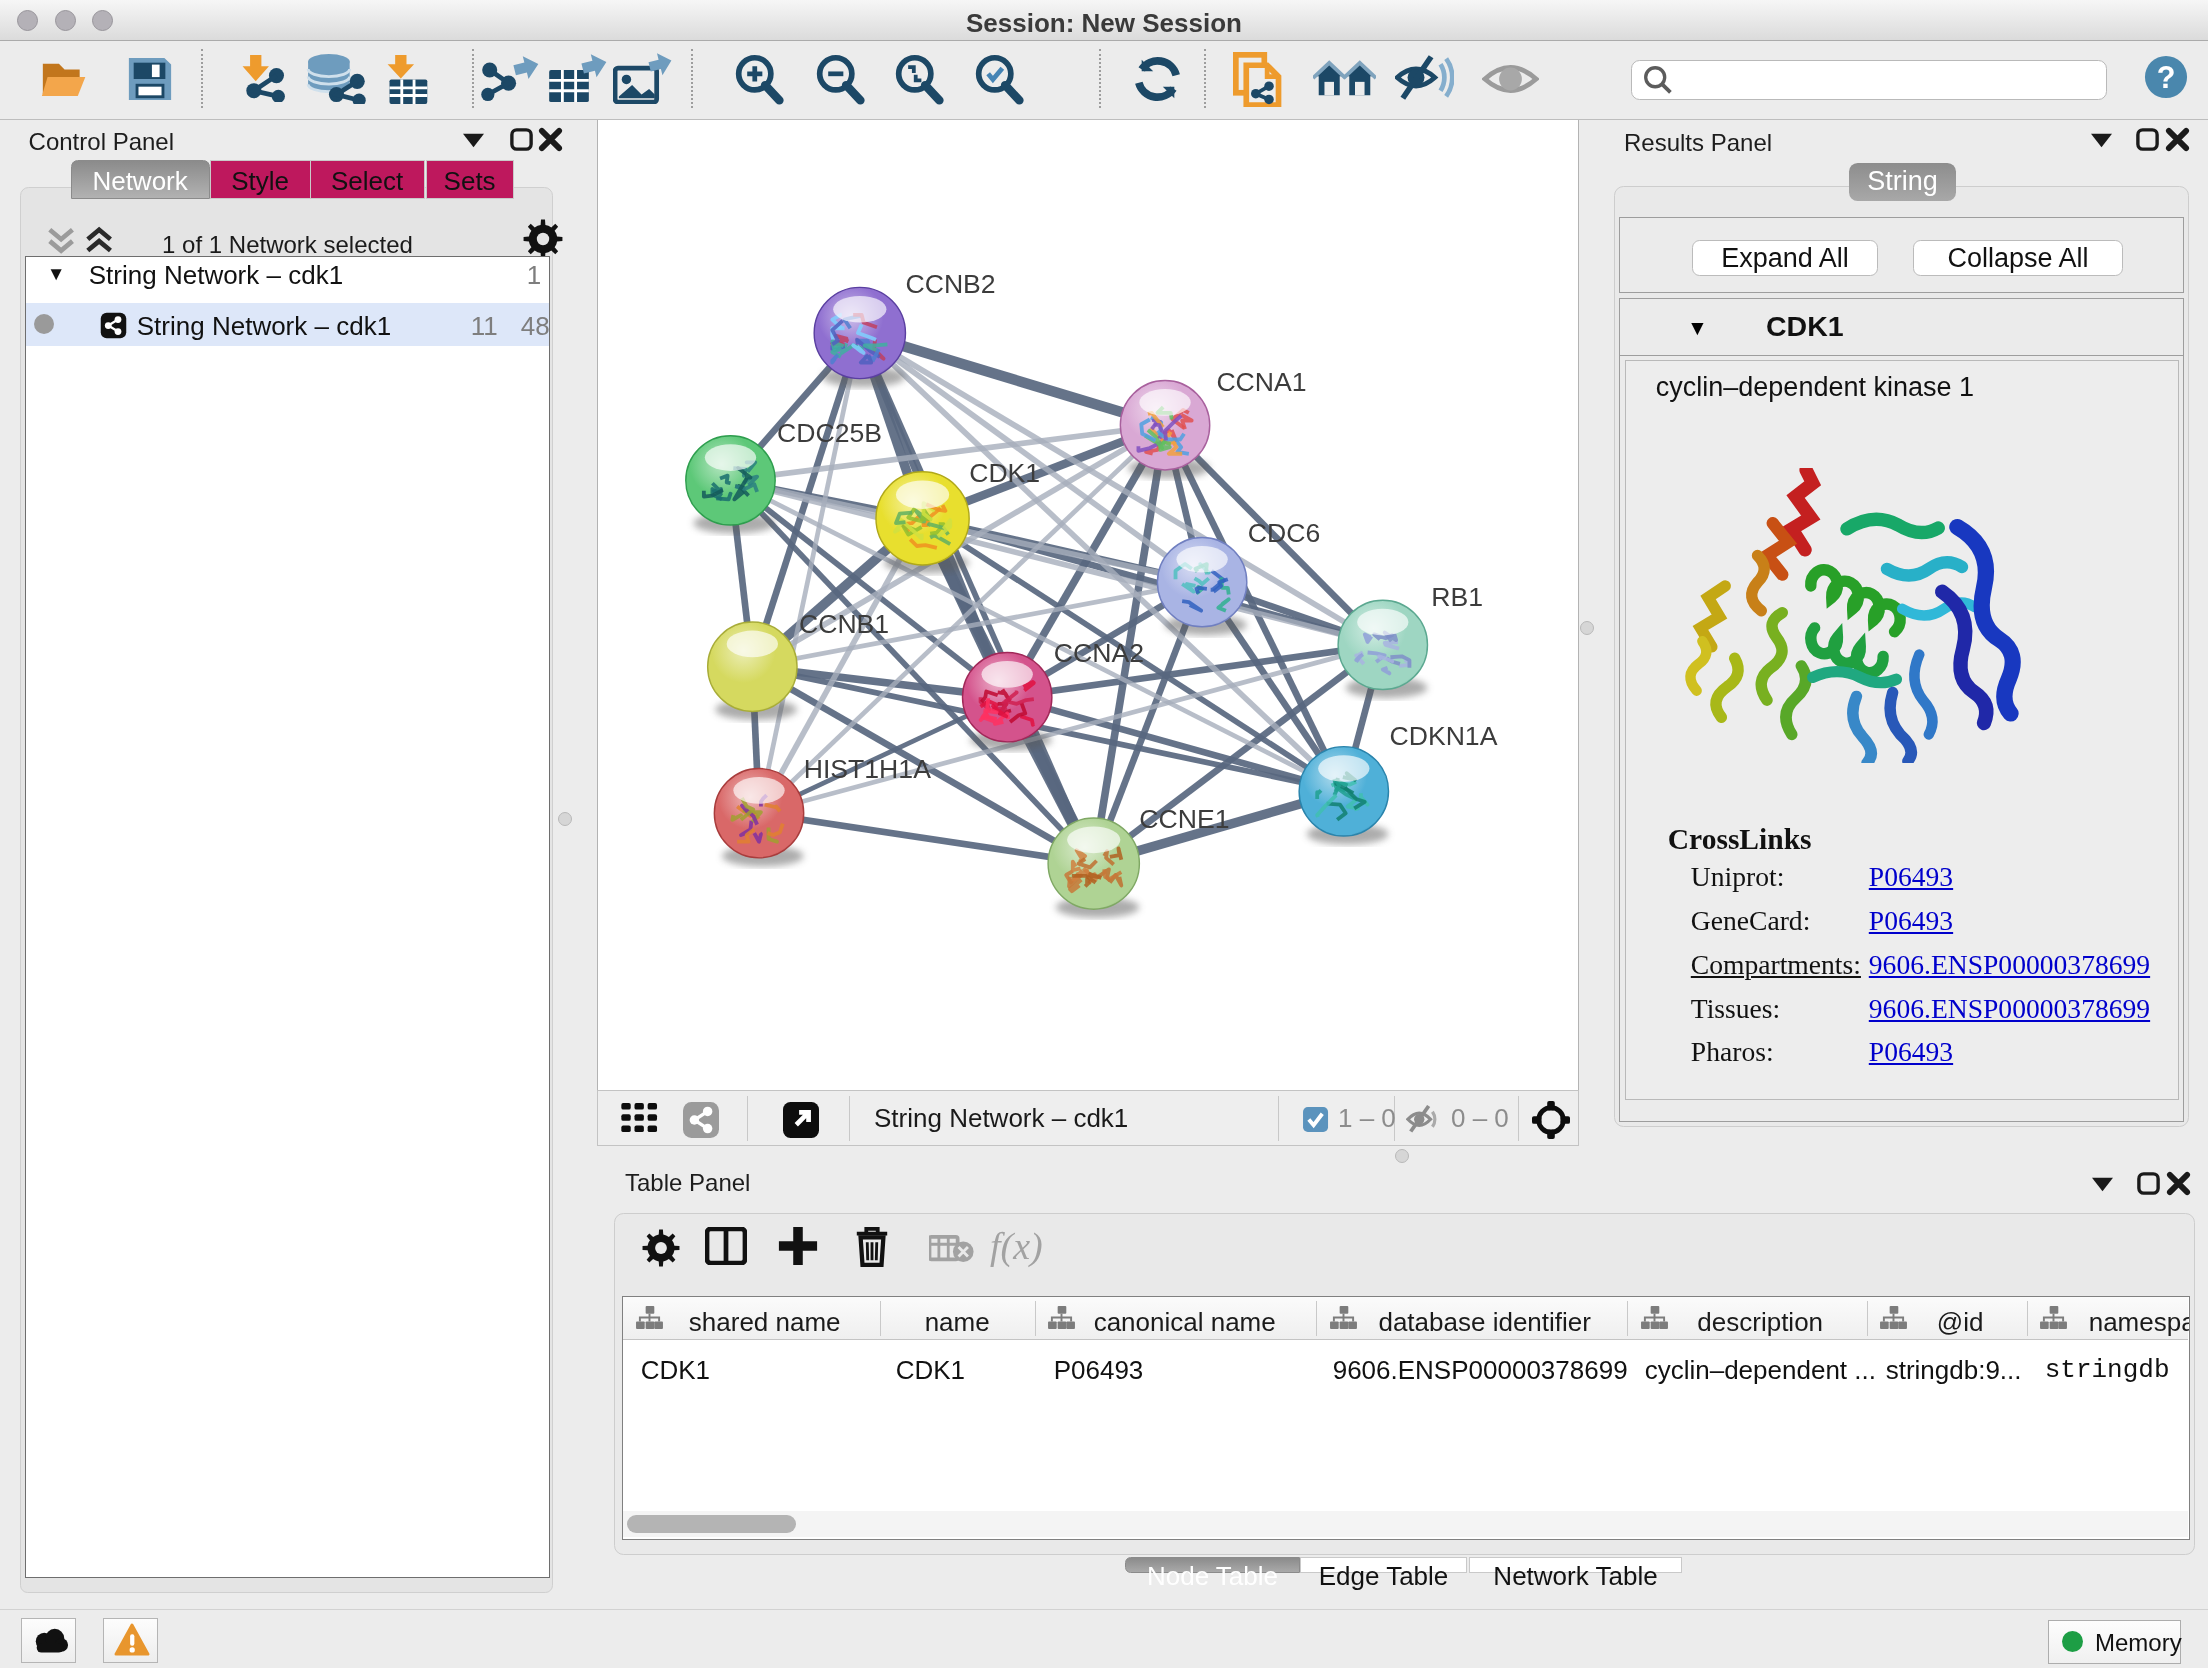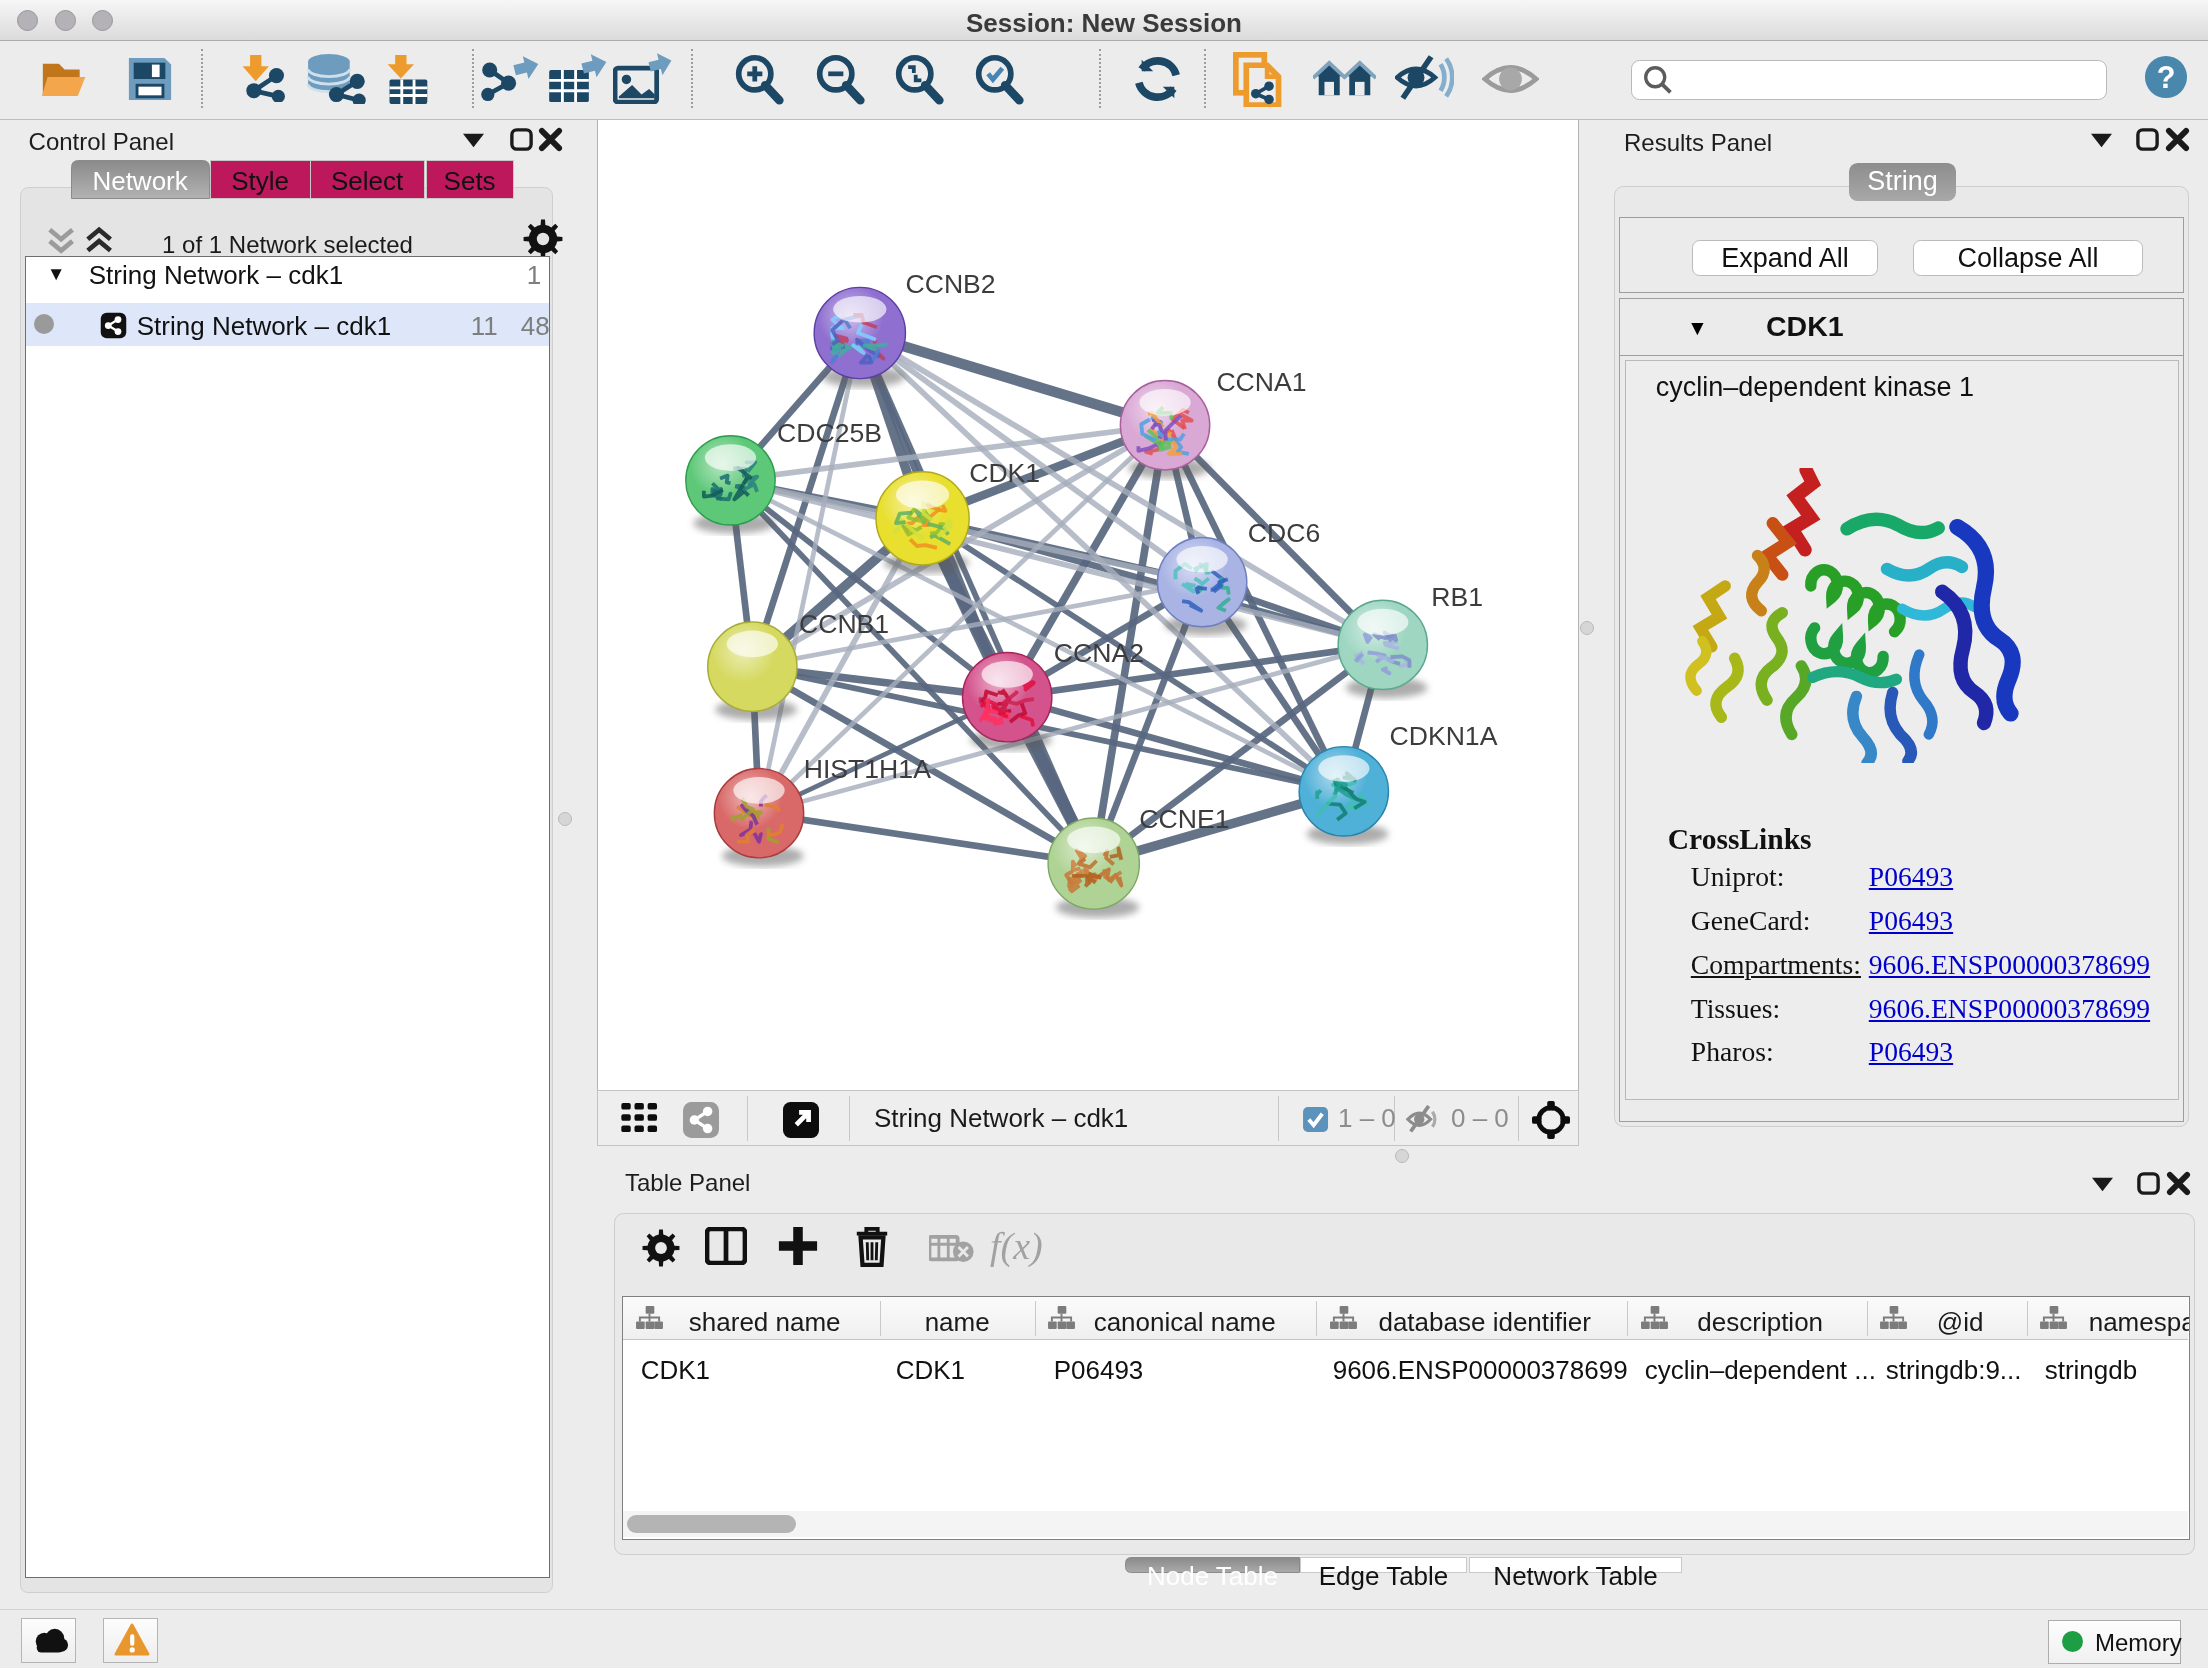--- a/index.html
+++ b/index.html
@@ -640,21 +640,21 @@
 <svg class="abs" style="left:549px; top:6.7px; z-index:7;" width="25" height="25" viewBox="0 0 26 26">
         <rect x="3" y="3" width="20" height="20" rx="5" fill="none" stroke="#1a1a1a" stroke-width="3.5"></rect>
       </svg>
 <svg class="abs" style="left:579px; top:6.7px; z-index:7;" width="25" height="25" viewBox="0 0 26 26">
         <path d="M4 4 L22 22 M22 4 L4 22" stroke="#1a1a1a" stroke-width="6" stroke-linecap="round"></path>
       </svg>
     <div class="abs" id="stringtab">String</div>
     <div id="rbox"></div>
     <div class="rsub" style="top:97px; height:76px;">
       <div class="btn" style="left:72px; width:186px;">Expand All</div>
-      <div class="btn" style="left:293px; width:230px;">Collapse All</div>
+      <div class="btn" style="left:293px; width:210px;">Collapse All</div>
     </div>
     <div class="rsub" style="top:178px; height:824px;">
       <div style="position:absolute; left:0; top:0; width:563px; height:57px; border-bottom:1px solid #9d9d9d;">
         <span style="position:absolute; left:67px; top:17px; font-size:21px;">▼</span>
         <span style="position:absolute; left:146px; top:11.4px; font-size:28.5px; font-weight:bold; color:#111;">CDK1</span>
       </div>
       <div style="position:absolute; left:4.8px; top:61px; width:554px; height:740px; border:1px solid #b9b9b9; background:#ededed;">
         <div style="position:absolute; left:30px; top:11.4px; font-size:27px; color:#111;">cyclin–dependent kinase 1</div>
         <svg style="position:absolute; left:44px; top:107px;" width="352" height="295" viewBox="0 0 370 310">
 <g fill="none" stroke-linecap="round">
@@ -798,21 +798,21 @@
 <path d="M14 8 L14 13 M4 16 L4 12 L24 12 L24 16 M14 12 L14 16" stroke="#7c7c7c" stroke-width="2" fill="none"></path>
             </svg>
           <div class="th" style="left:1466px;">namespace</div>
         </div>
         <div class="td" style="left:18px;">CDK1</div>
         <div class="td" style="left:273px;">CDK1</div>
         <div class="td" style="left:431px;">P06493</div>
         <div class="td" style="left:710px;">9606.ENSP00000378699</div>
         <div class="td" style="left:1022px;">cyclin–dependent ...</div>
         <div class="td" style="left:1263px;">stringdb:9...</div>
-        <div class="td" style="left:1422px;">stringdb</div>
+        <div class="td" style="left:1422px;font-family:Liberation Mono, monospace;">stringdb</div>
         <div id="hscroll">
             <div id="hthumb"></div>
           </div>
       </div>
     </div>
     <div class="btab" style="left:535px; width:175px; background:linear-gradient(#8b8b8b,#a9a9a9); color:#fff; border-color:#8b8b8b; border-radius:5.7px 0 0 5.7px;">Node Table</div>
     <div class="btab" style="left:710px; width:167px;">Edge Table</div>
     <div class="btab" style="left:879px; width:213px;">Network Table</div>
   </div>
 

